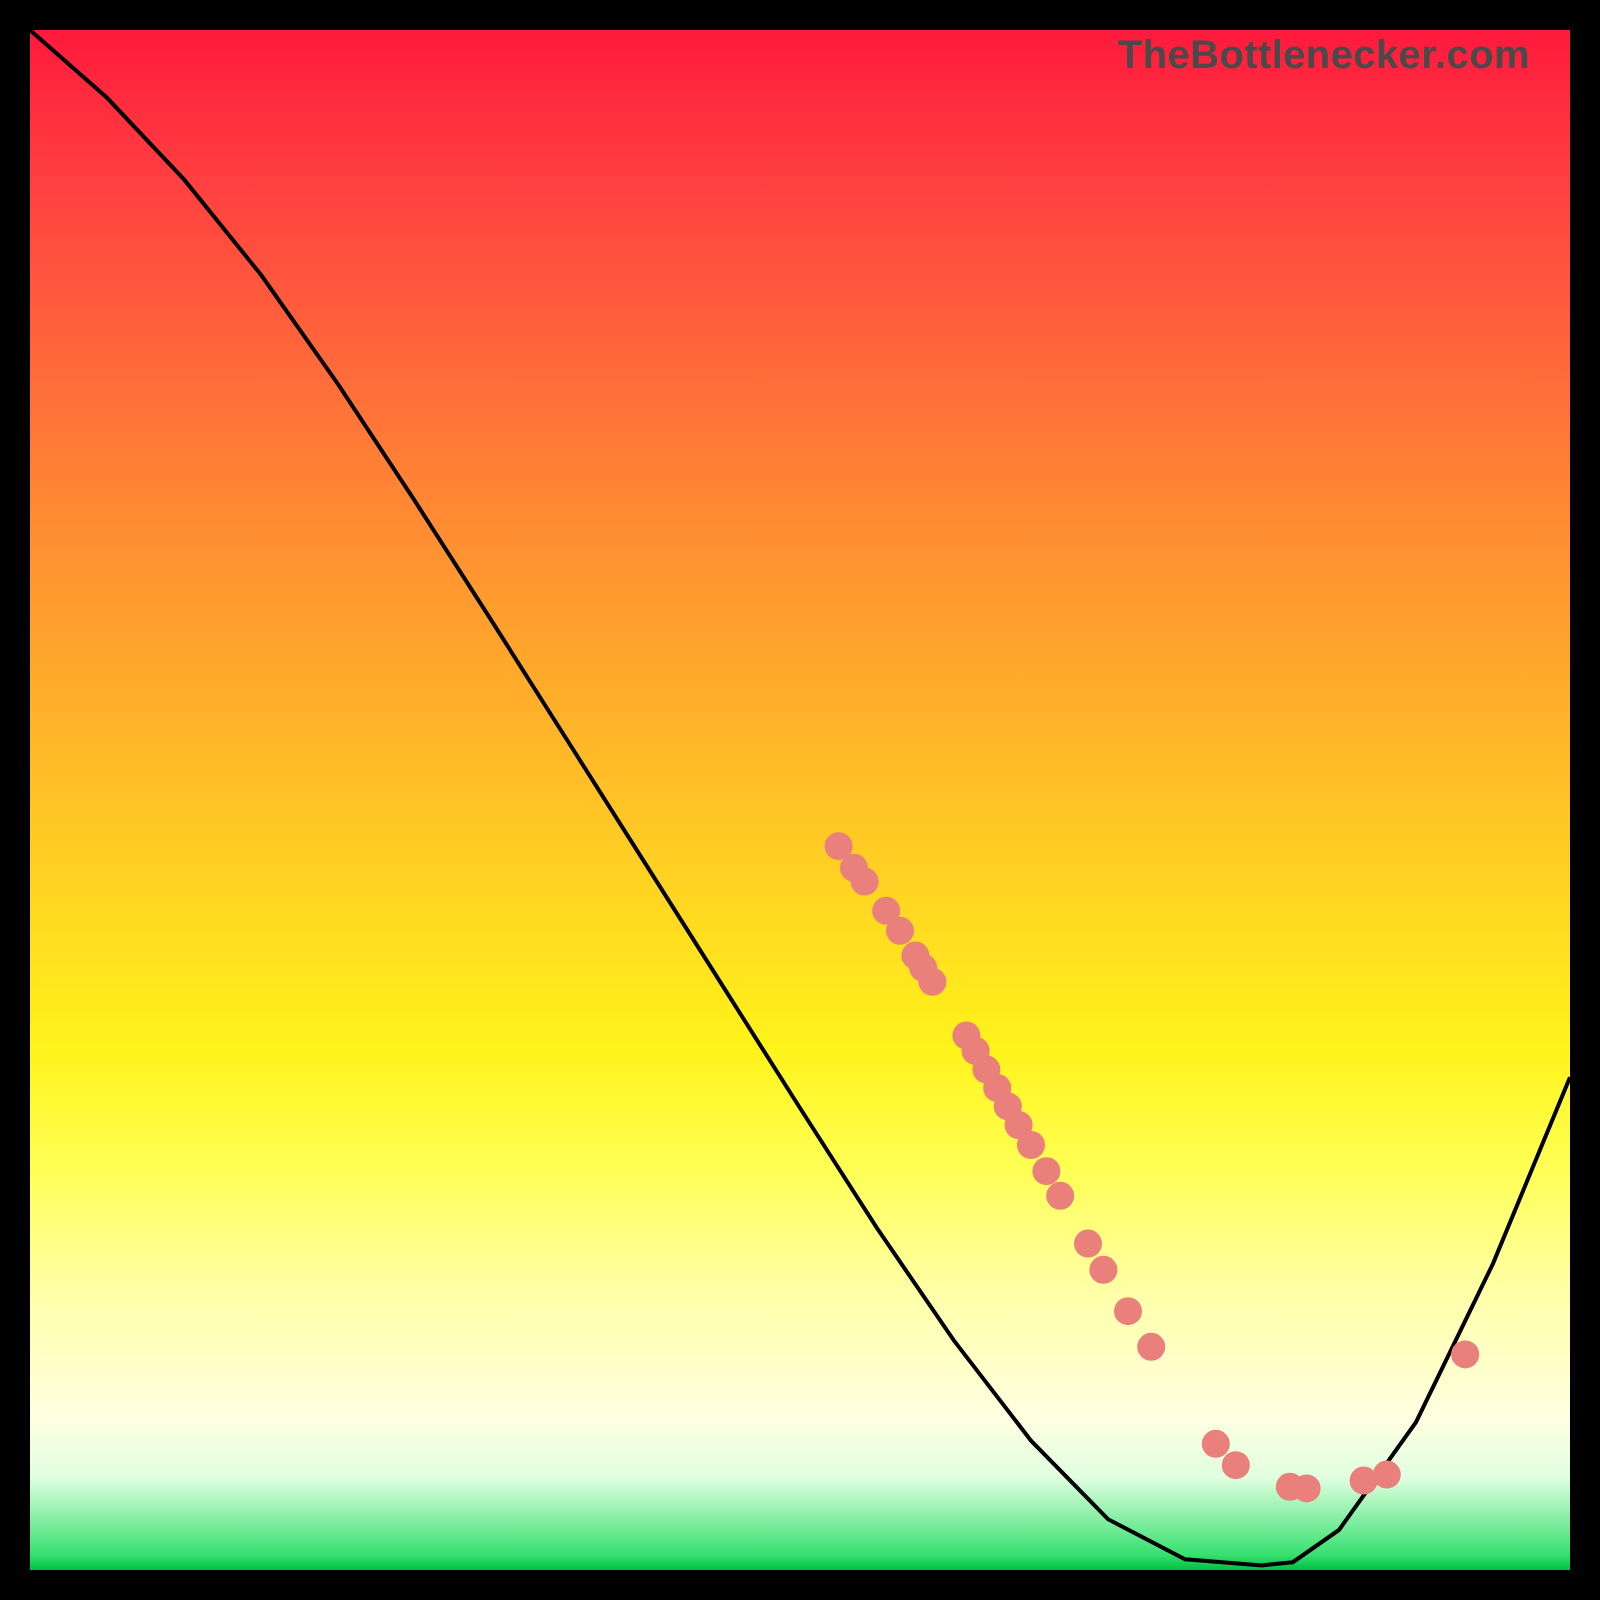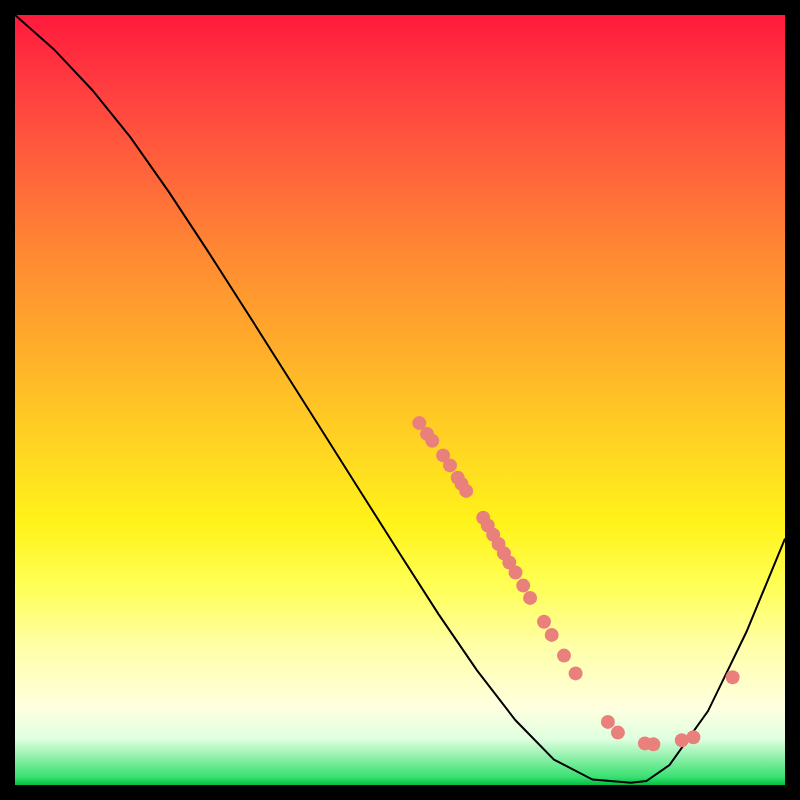--- a/index.html
+++ b/index.html
@@ -57,20 +57,21 @@
   }
   .dot {
     fill: #e9807b;
     stroke: none;
   }
 </style>
 </head>
 <body>
 
 <div class="chart-frame">
+  <div class="attribution">TheBottlenecker.com</div>
   <svg class="overlay" viewBox="0 0 770 770">
     <path class="curve" d="M0.0 0.0 L38.5 33.9 L77.0 74.7 L115.5 122.4 L154.0 177.1 L192.5 235.6 L231.0 295.7 L269.5 356.5 L308.0 417.3 L346.5 478.2 L385.0 539.0 L423.5 599.1 L462.0 655.3 L500.5 705.3 L539.0 744.6 L577.5 764.6 L616.0 767.7 L631.4 766.1 L654.5 750.0 L693.0 696.1 L731.5 616.8 L770.0 523.6"></path>
     <g>
         <circle cx="404.3" cy="408.1" r="7" class="dot" fill="#e9807b"></circle>
         <circle cx="412.0" cy="418.9" r="7" class="dot" fill="#e9807b"></circle>
         <circle cx="417.3" cy="425.8" r="7" class="dot" fill="#e9807b"></circle>
         <circle cx="428.1" cy="440.4" r="7" class="dot" fill="#e9807b"></circle>
         <circle cx="435.0" cy="450.4" r="7" class="dot" fill="#e9807b"></circle>
         <circle cx="442.7" cy="462.8" r="7" class="dot" fill="#e9807b"></circle>
         <circle cx="446.6" cy="468.9" r="7" class="dot" fill="#e9807b"></circle>

